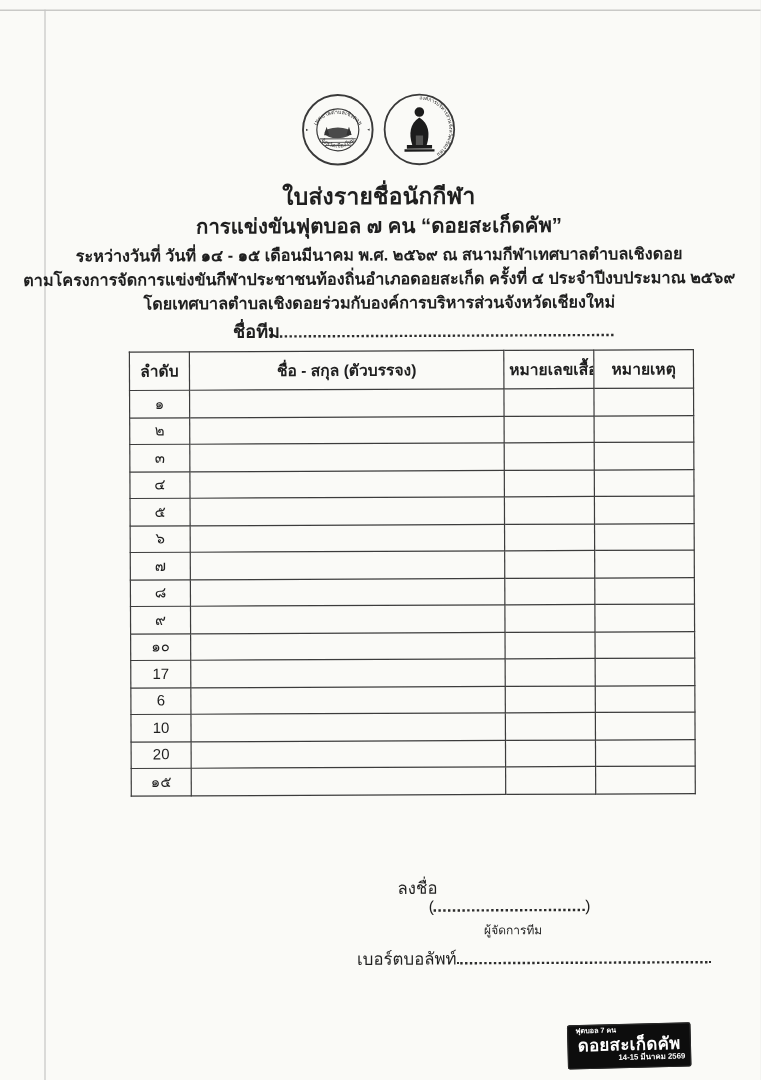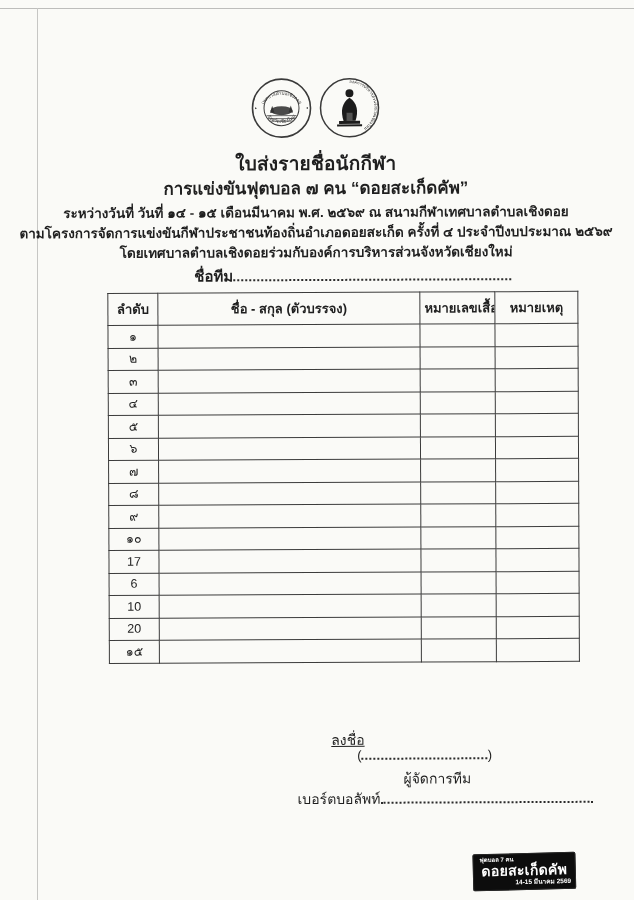--- a/index.html
+++ b/index.html
@@ -34,24 +34,24 @@
     border-collapse:collapse;table-layout:fixed;
   }
   table.roster th,table.roster td{
     border:1px solid #3c3c3c;padding:0 4px;font-size:13px;
     overflow:hidden;white-space:nowrap;
   }
   table.roster th{height:31px;font-weight:600;text-align:center;background:transparent;}
   table.roster td{height:21.5px;text-align:center;font-size:12.5px;}
   td.c-name{text-align:left;}
 
-  .sig-sign{position:absolute;left:330px;top:729px;font-size:14px;text-decoration:underline;}
+  .sig-sign{position:absolute;left:330px;top:729px;font-size:14px;}
   .sig-paren{position:absolute;left:356px;top:748px;font-size:13px;white-space:nowrap;}
   .paren-dots{width:126px;height:10px;border-bottom:2px dotted #2b2b2b;display:inline-block;}
-  .sig-role{position:absolute;left:402px;top:768px;font-size:14px;}
+  .sig-role{position:absolute;left:402px;top:768px;font-size:10px;}
   .sig-phone{position:absolute;left:296px;top:788px;font-size:14px;white-space:nowrap;}
   .phone-dots{width:212px;height:11px;border-bottom:2px dotted #2b2b2b;display:inline-block;}
 
   .stamp{
     position:absolute;left:471px;top:854px;width:103px;height:37px;
     background:#0d0d0d;color:#fff;border-radius:2px;transform:rotate(-1.2deg);
     box-shadow:0 0 0 1px #2a2a2a inset;
   }
   .stamp-top{font-size:6px;line-height:7px;padding:3px 0 0 7px;font-weight:bold;}
   .stamp-main{font-size:14px;line-height:15px;font-weight:bold;text-align:center;letter-spacing:.3px;}

